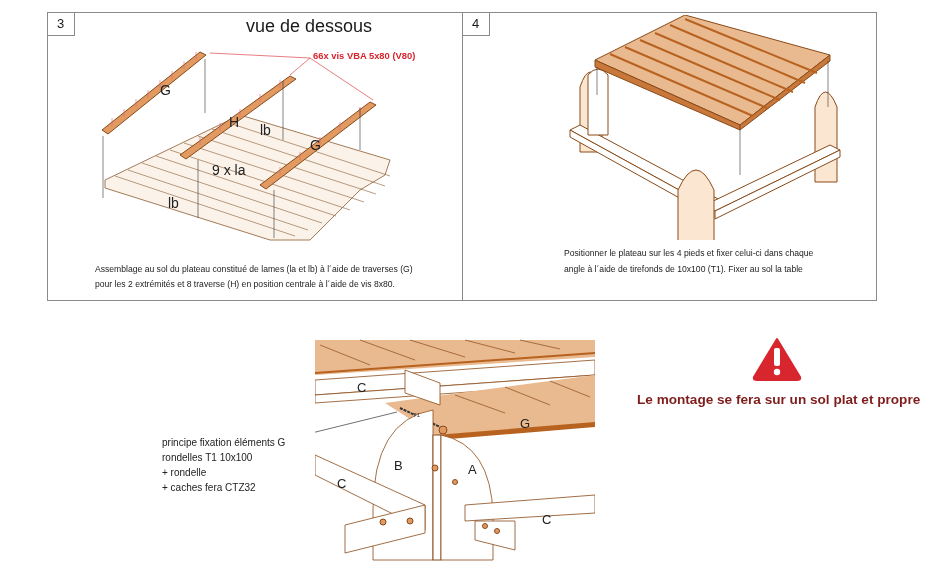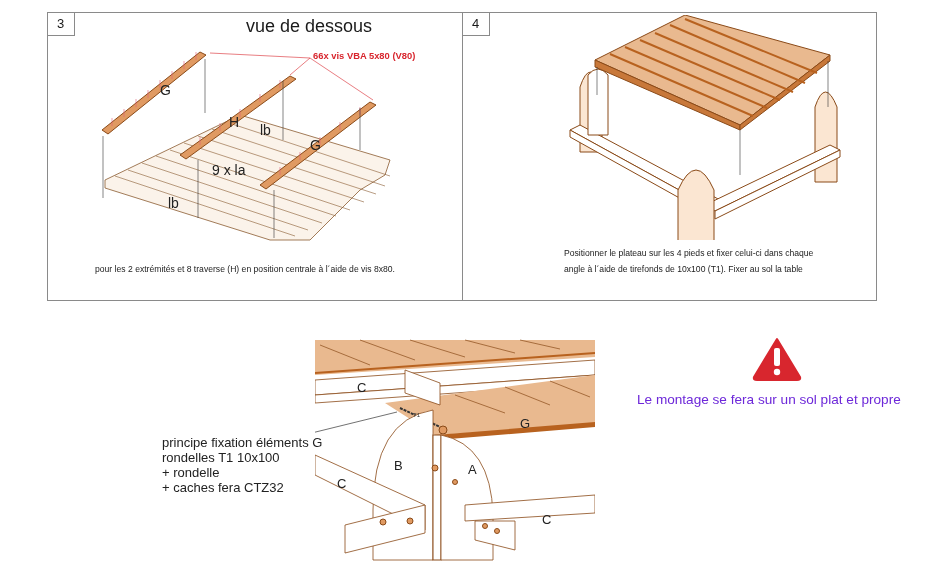--- a/index.html
+++ b/index.html
@@ -7,22 +7,22 @@
          font-family:"Liberation Sans", sans-serif; color:#1a1a1a; }
   .frame { position:absolute; left:47px; top:12px; width:830px; height:289px;
            border:1px solid #8a8a8a; box-sizing:border-box; }
   .divider { position:absolute; left:462px; top:12px; width:1px; height:289px; background:#8a8a8a; }
   .step-num { position:absolute; width:28px; height:24px; border-right:1px solid #8a8a8a;
               border-bottom:1px solid #8a8a8a; box-sizing:border-box;
               font-size:13px; display:flex; align-items:center; justify-content:center; }
   .panel-title { position:absolute; font-size:18px;margin-left:36px; }
   .caption { position:absolute; font-size:8.6px; line-height:15px; color:#222; }
   .svgabs { position:absolute; }
-  .lbl { position:absolute; font-size:13px; line-height:15px; color:#222; }
-  .warn-text { position:absolute; left:637px; top:392px; font-size:13.6px; color:#6d28d9; white-space:nowrap; }
+  .lbl { position:absolute; font-size:10px; line-height:15px; color:#222; }
+  .warn-text { position:absolute; left:637px; top:392px; font-size:13.6px; color:#7f1d1d; white-space:nowrap;font-weight:bold; }
   .red-note { position:absolute; font-size:9.4px; color:#d8262e; white-space:nowrap;font-weight:bold; }
   .letter { position:absolute; font-size:13px; color:#222; }
 </style>
 </head>
 <body>
 
 <div class="frame"></div>
 <div class="divider"></div>
 
 <div class="step-num" style="left:47px; top:12px;">3</div>
@@ -90,20 +90,21 @@
 </svg>
 
 <div class="letter" style="left:160px; top:82px; font-size:14px;">G</div>
 <div class="letter" style="left:229px; top:114px; font-size:14px;">H</div>
 <div class="letter" style="left:260px; top:122px; font-size:14px;">lb</div>
 <div class="letter" style="left:310px; top:137px; font-size:14px;">G</div>
 <div class="letter" style="left:212px; top:154px; font-size:14px;margin-top:8px;">9 x la</div>
 <div class="letter" style="left:168px; top:195px; font-size:14px;">lb</div>
 
 <div class="caption" style="left:95px; top:262px;">
+  <div>Assemblage au sol du plateau constitué de lames (la et lb) à l´aide de traverses (G)</div>
   <div>pour les 2 extrémités et 8 traverse (H) en position centrale à l´aide de vis 8x80.</div>
 </div>
 
 <div class="step-num" style="left:462px; top:12px;">4</div>
 
 <svg class="svgabs" style="left:560px; top:15px;" width="290" height="225">
 
   <g stroke="#8a4a18" stroke-width="1" fill="#fff">
     <path d="M20,72 q10,-30 22,0 v65 h-22z" fill="#fbe6d2"></path>
     <polygon points="10,115 20,110 160,185 150,192"></polygon>

